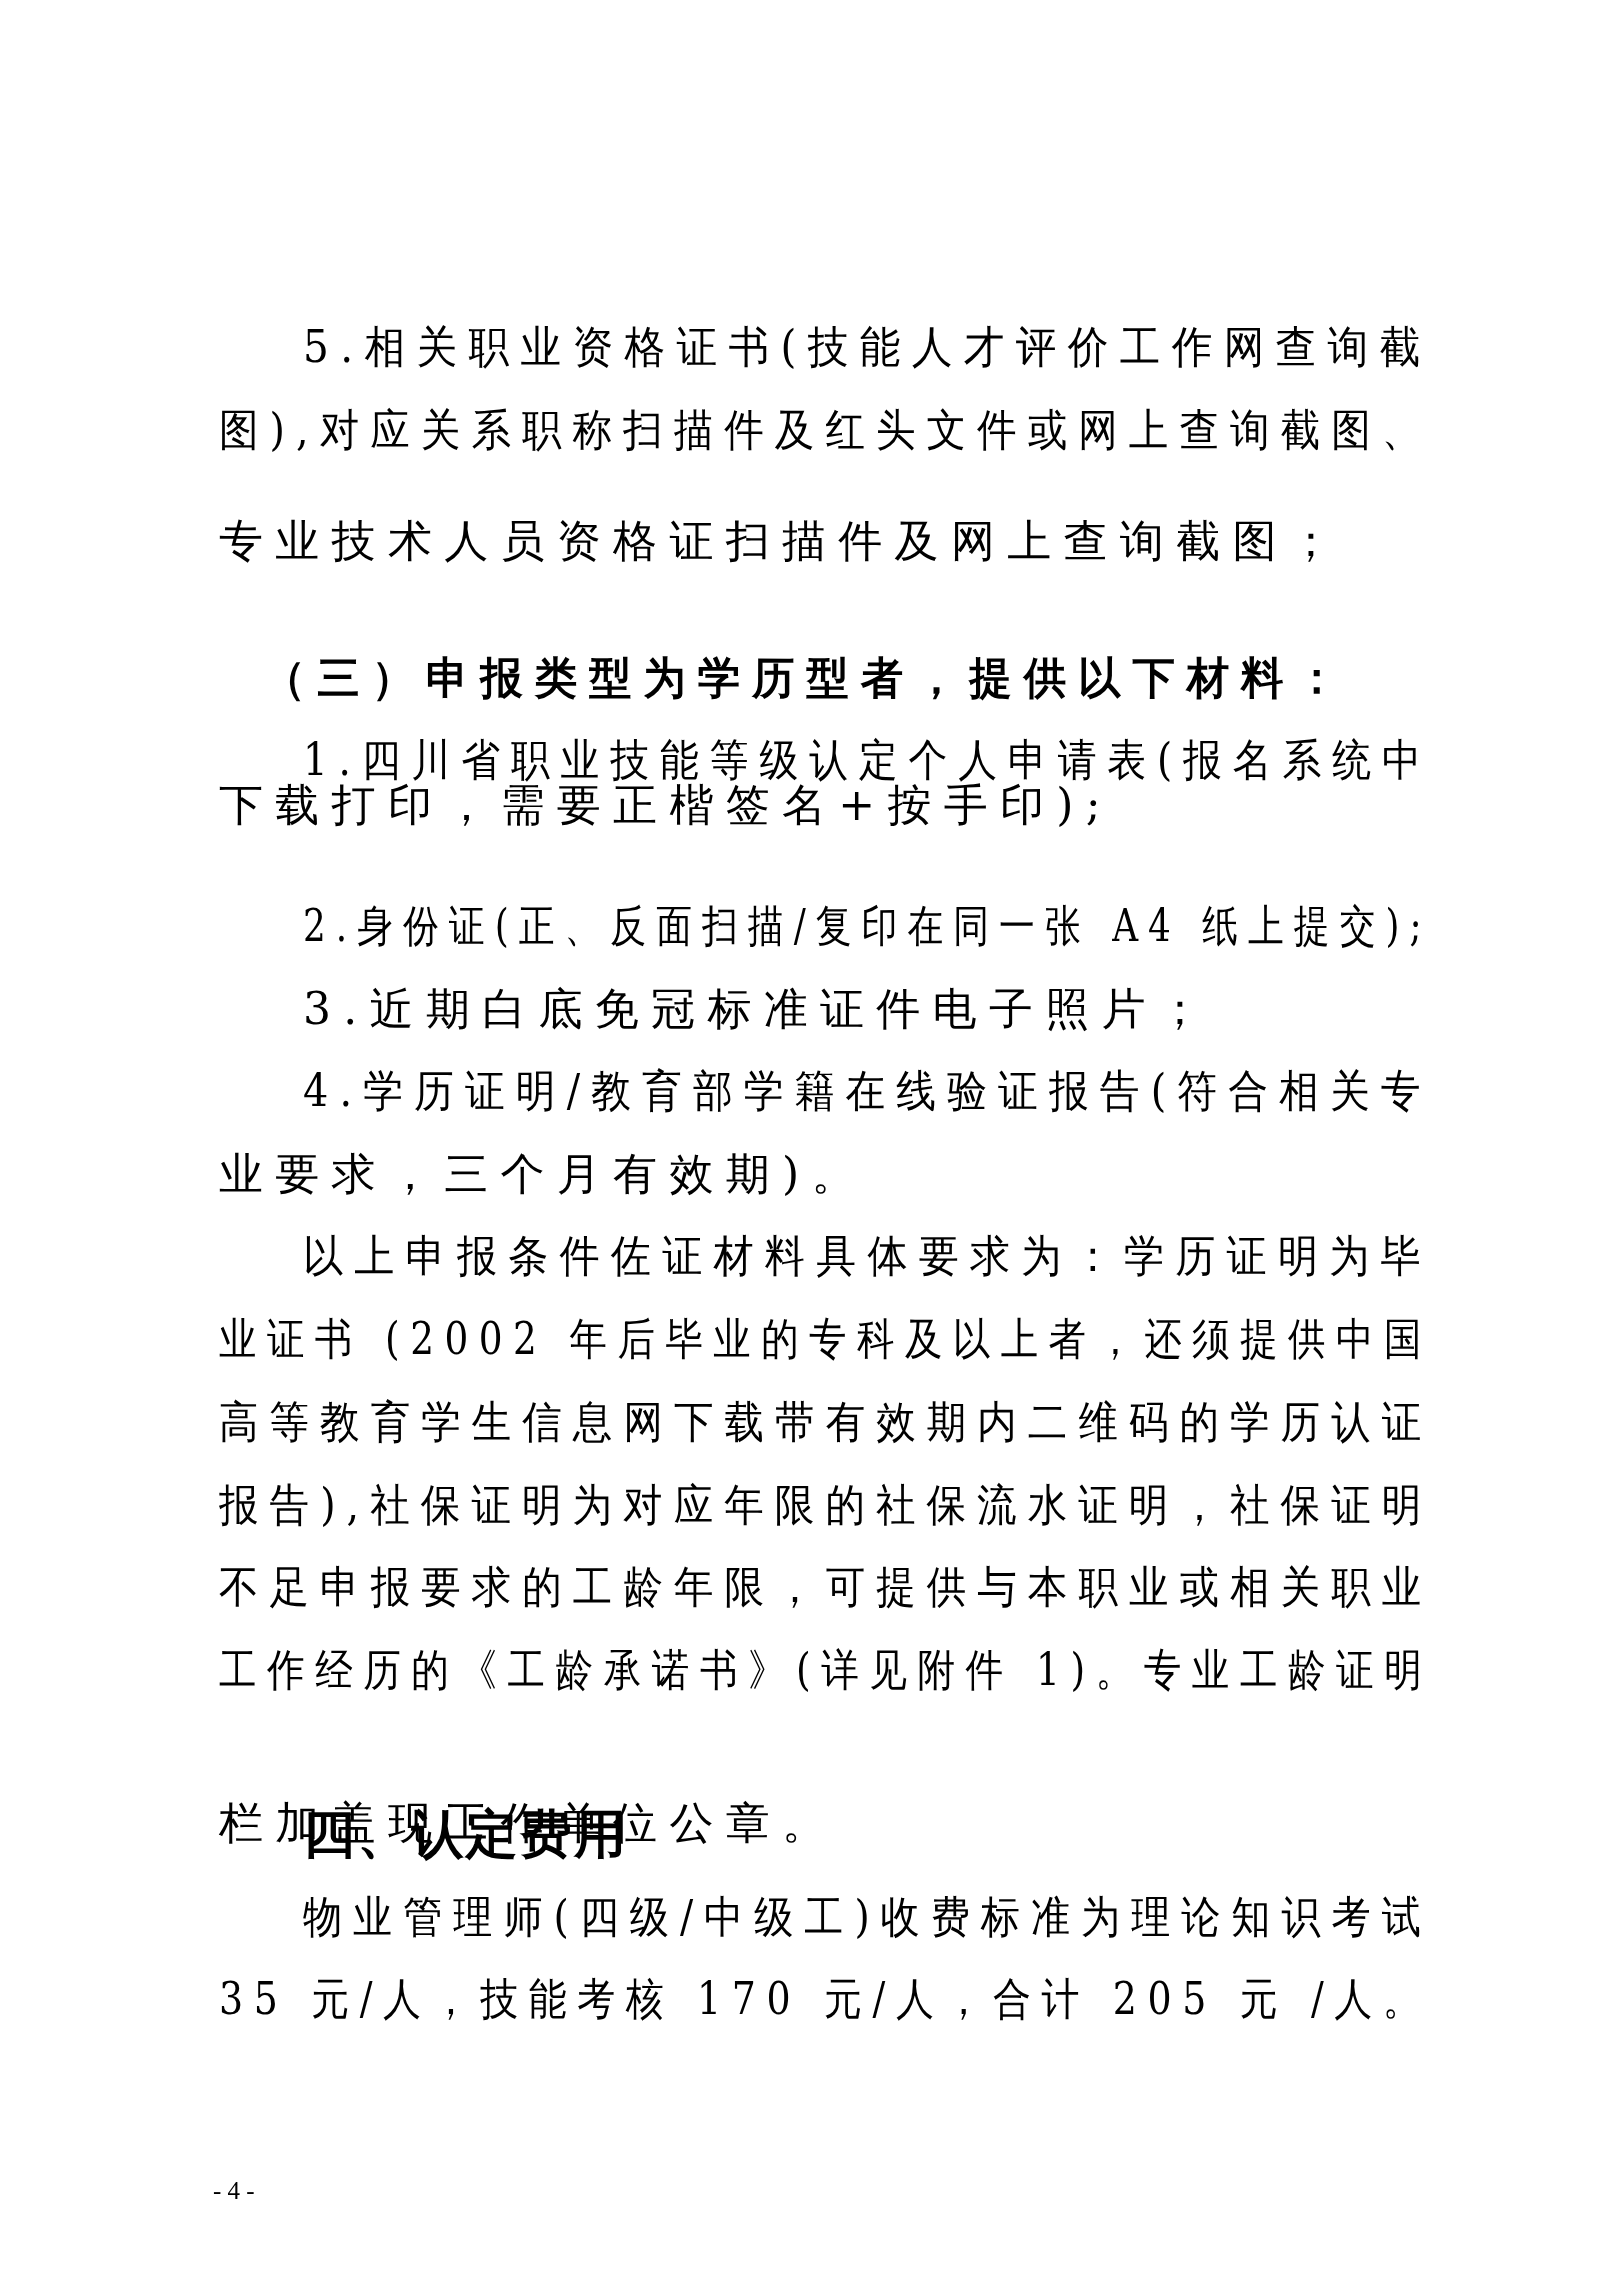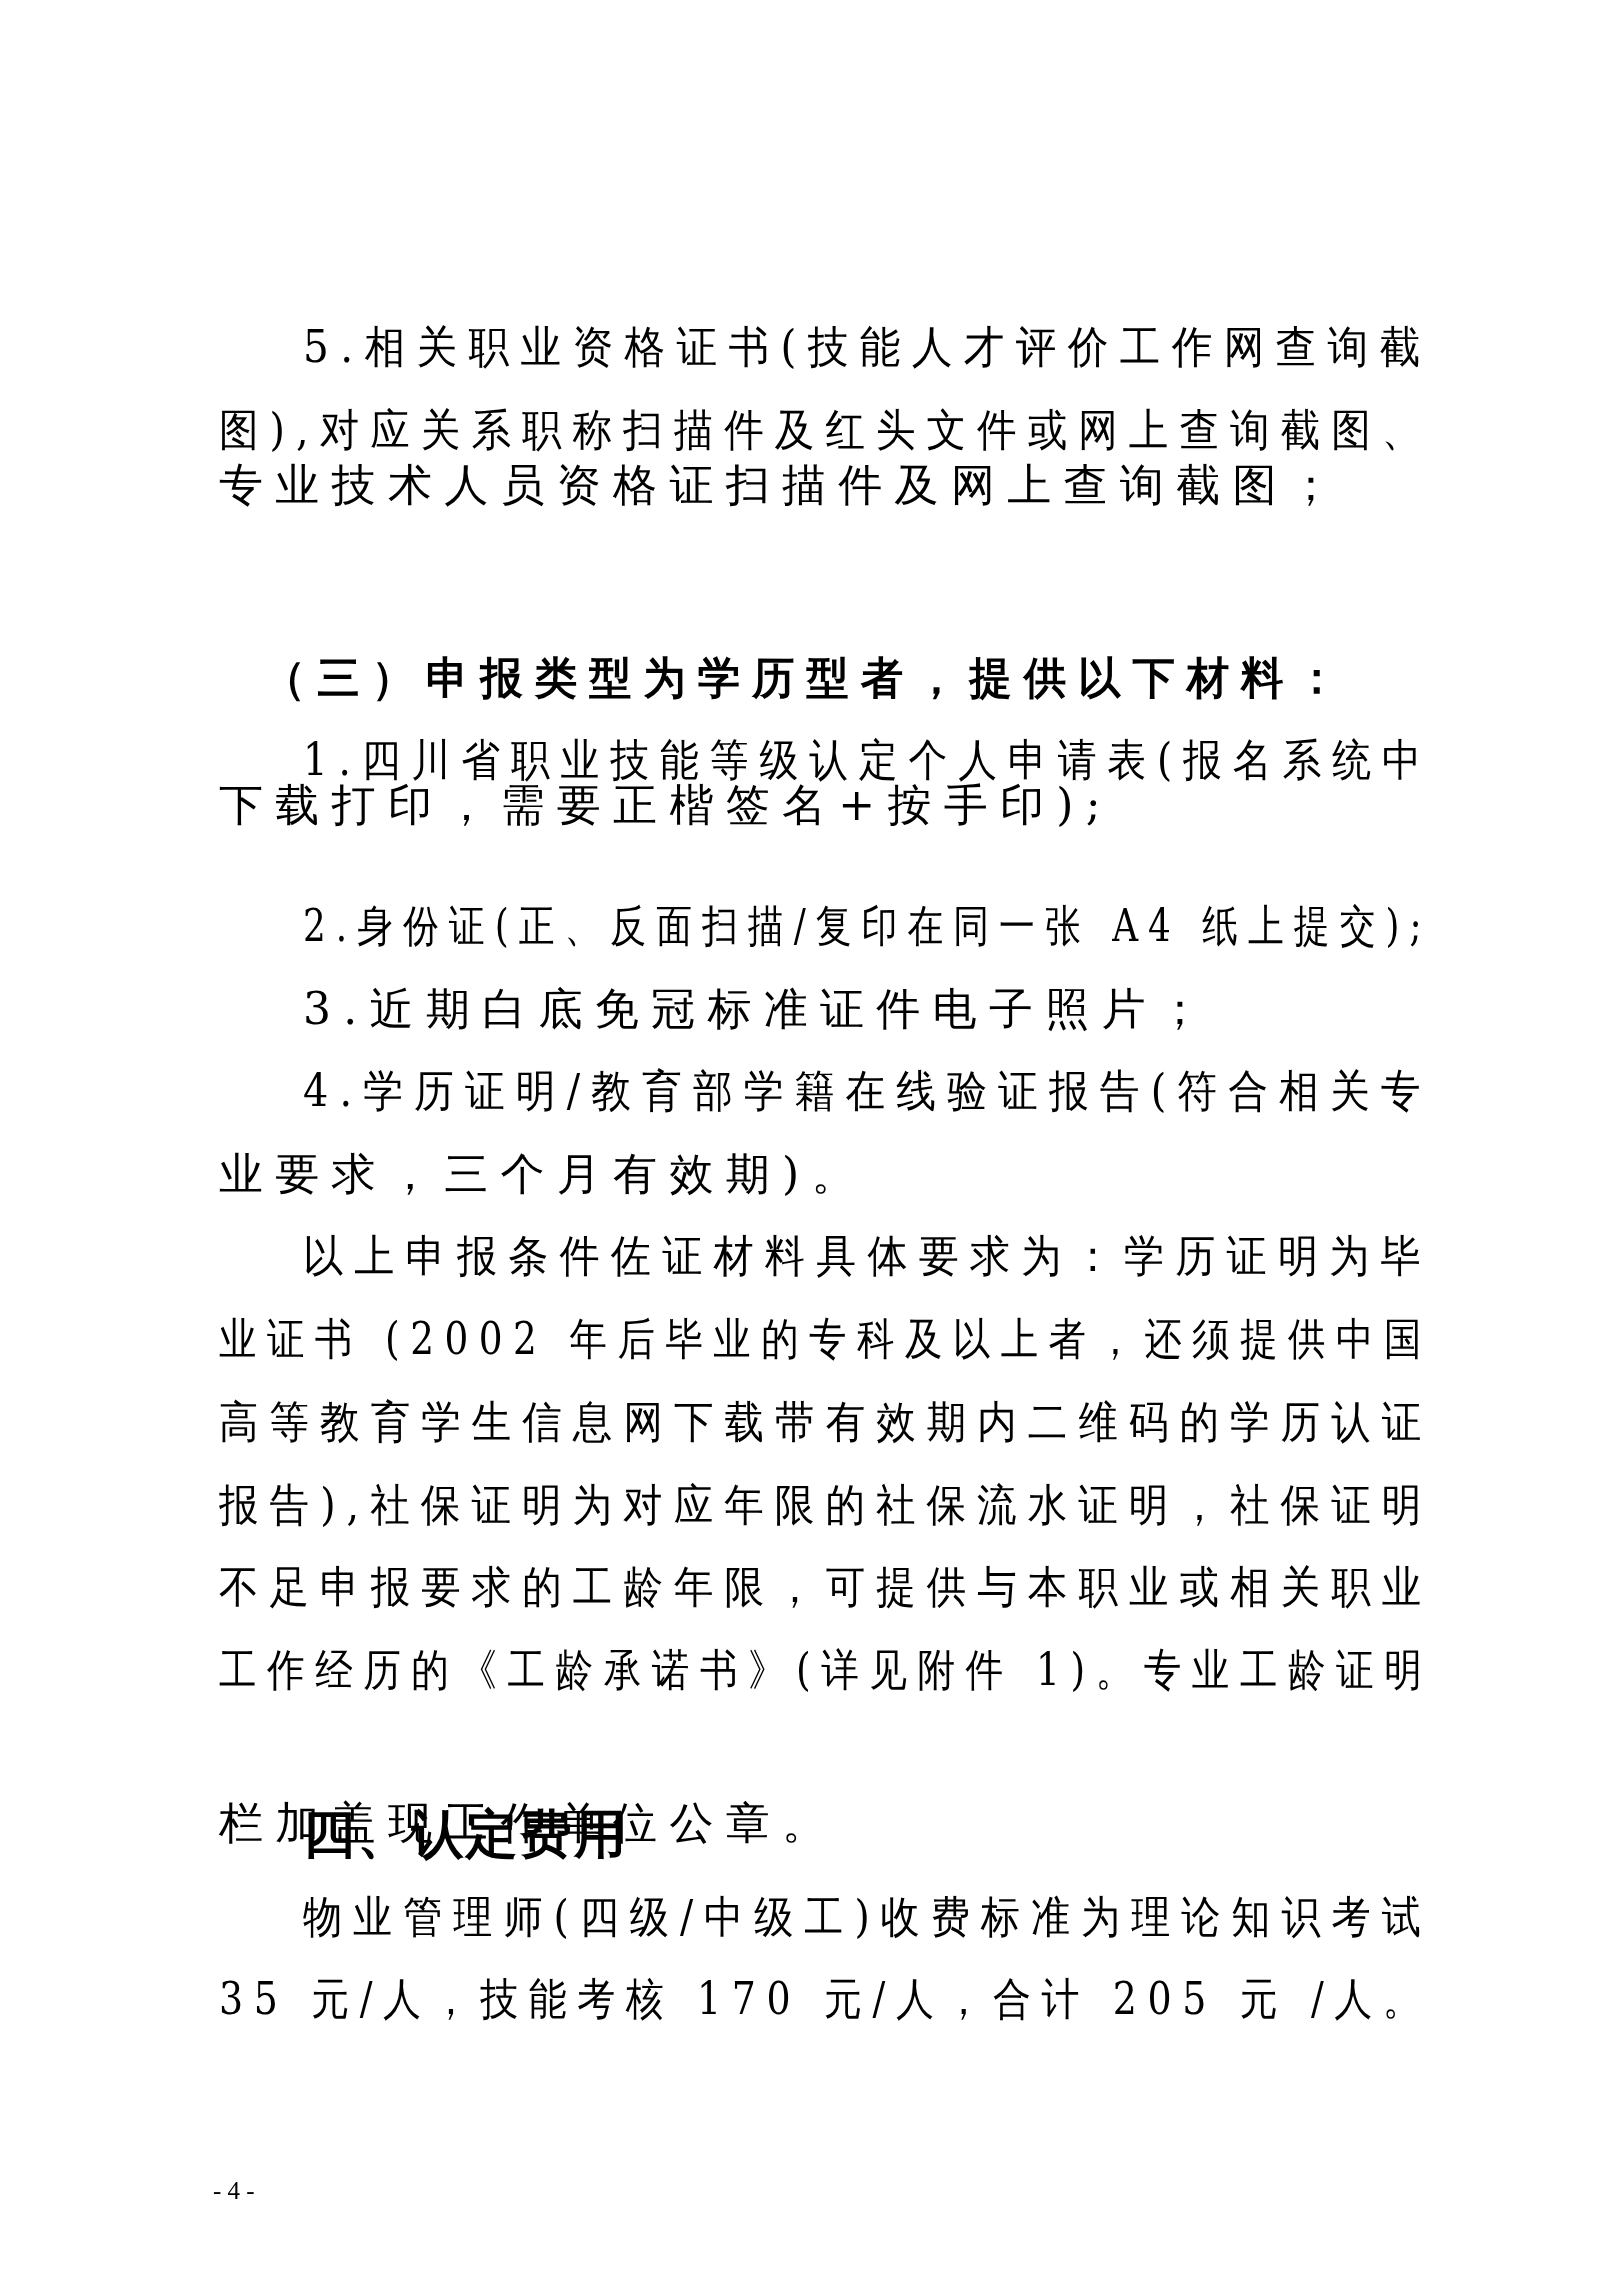--- a/index.html
+++ b/index.html
@@ -32,21 +32,21 @@
   }
   .bold-sub { font-weight: bold; }
 </style>
 </head>
 <body>
 
 <div class="page">
 
   <div class="line indent" style="top: 319px; transform: scaleX(0.923538);">5.相关职业资格证书(技能人才评价工作网查询截</div>
   <div class="line" style="top: 402px; transform: scaleX(0.898291);">图),对应关系职称扫描件及红头文件或网上查询截图、</div>
-  <div class="line" style="top:457px">专业技术人员资格证扫描件及网上查询截图；</div>
+  <div class="line" style="top:513px">专业技术人员资格证扫描件及网上查询截图；</div>
 
   <div class="line sub-heading bold-sub" style="top: 650px; transform: scaleX(0.965116);">（三）申报类型为学历型者，提供以下材料：</div>
 
   <div class="line indent" style="top: 732px; transform: scaleX(0.882871);">1.四川省职业技能等级认定个人申请表(报名系统中</div>
   <div class="line" style="top:777px">下载打印，需要正楷签名+按手印);</div>
   <div class="line indent" style="top: 898px; transform: scaleX(0.814048);">2.身份证(正、反面扫描/复印在同一张 A4 纸上提交);</div>
   <div class="line indent" style="top:981px">3.近期白底免冠标准证件电子照片；</div>
   <div class="line indent" style="top: 1063px; transform: scaleX(0.90356);">4.学历证明/教育部学籍在线验证报告(符合相关专</div>
   <div class="line" style="top:1146px">业要求，三个月有效期)。</div>
 

